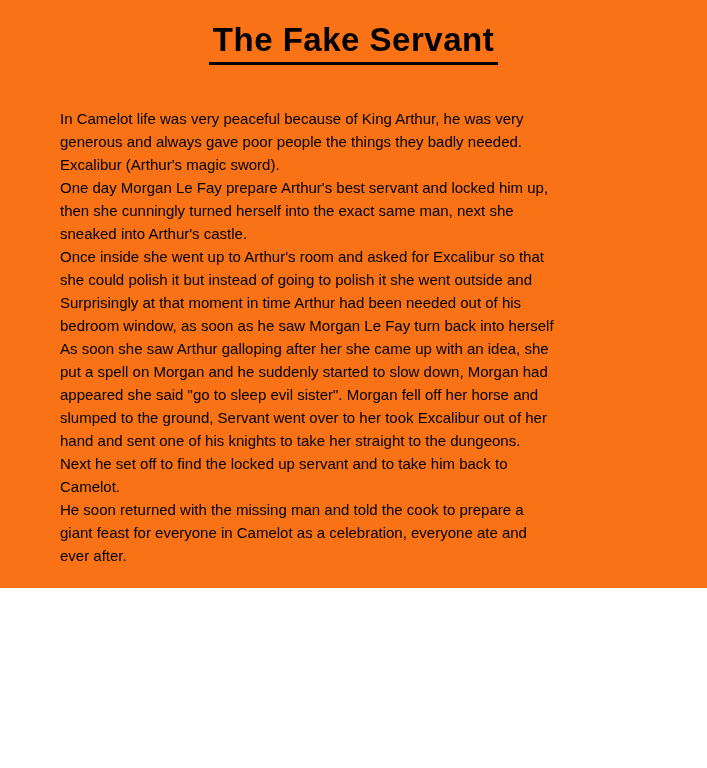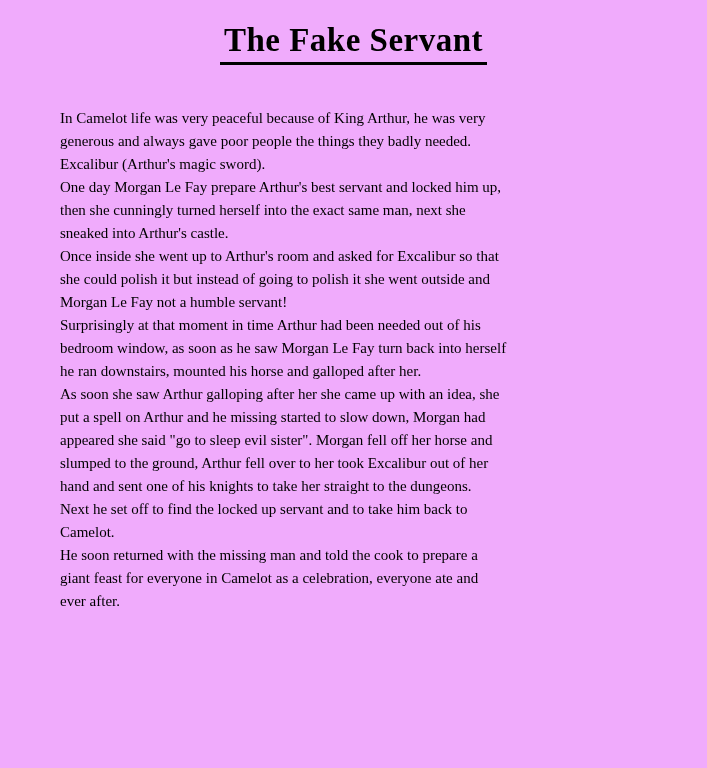--- a/index.html
+++ b/index.html
@@ -3,24 +3,24 @@
 <meta charset="utf-8">
 <style>
   html, body {
     margin: 0;
     padding: 0;
     background: #ffffff;
   }
   .page {
     position: relative;
     width: 707px;
-    height: 768px;
-    background: #f0abfc;
+    height: 588px;
+    background: #f97316;
     overflow: hidden;
-    font-family: Liberation Serif, serif;
+    font-family: Liberation Sans, sans-serif;
     color: #000000;
   }
   .title-wrap {
     margin-top: 22px;
     text-align: center;
   }
   .doc-title {
     display: inline-block;
     font-size: 33px;
     font-weight: 600;
@@ -59,34 +59,32 @@
         <div class="line">Excalibur (Arthur's magic sword).</div>
       </div>
       <div class="paragraph">
         <div class="line">One day Morgan Le Fay prepare Arthur's best servant and locked him up,</div>
         <div class="line">then she cunningly turned herself into the exact same man, next she</div>
         <div class="line">sneaked into Arthur's castle.</div>
       </div>
       <div class="paragraph">
         <div class="line">Once inside she went up to Arthur's room and asked for Excalibur so that</div>
         <div class="line">she could polish it but instead of going to polish it she went outside and</div>
-        <div class="line">Morgan Le Fay not a humble servant!</div>
       </div>
       <div class="paragraph">
         <div class="line">Surprisingly at that moment in time Arthur had been needed out of his</div>
         <div class="line">bedroom window, as soon as he saw Morgan Le Fay turn back into herself</div>
-        <div class="line">he ran downstairs, mounted his horse and galloped after her.</div>
       </div>
       <div class="paragraph">
         <div class="line">As soon she saw Arthur galloping after her she came up with an idea, she</div>
-        <div class="line">put a spell on Arthur and he missing started to slow down, Morgan had</div>
+        <div class="line">put a spell on Morgan and he suddenly started to slow down, Morgan had</div>
       </div>
       <div class="paragraph">
         <div class="line">appeared she said "go to sleep evil sister". Morgan fell off her horse and</div>
-        <div class="line">slumped to the ground, Arthur fell over to her took Excalibur out of her</div>
+        <div class="line">slumped to the ground, Servant went over to her took Excalibur out of her</div>
         <div class="line">hand and sent one of his knights to take her straight to the dungeons.</div>
       </div>
       <div class="paragraph">
         <div class="line">Next he set off to find the locked up servant and to take him back to</div>
         <div class="line">Camelot.</div>
       </div>
       <div class="paragraph">
         <div class="line">He soon returned with the missing man and told the cook to prepare a</div>
         <div class="line">giant feast for everyone in Camelot as a celebration, everyone ate and</div>
         <div class="line">ever after.</div>

